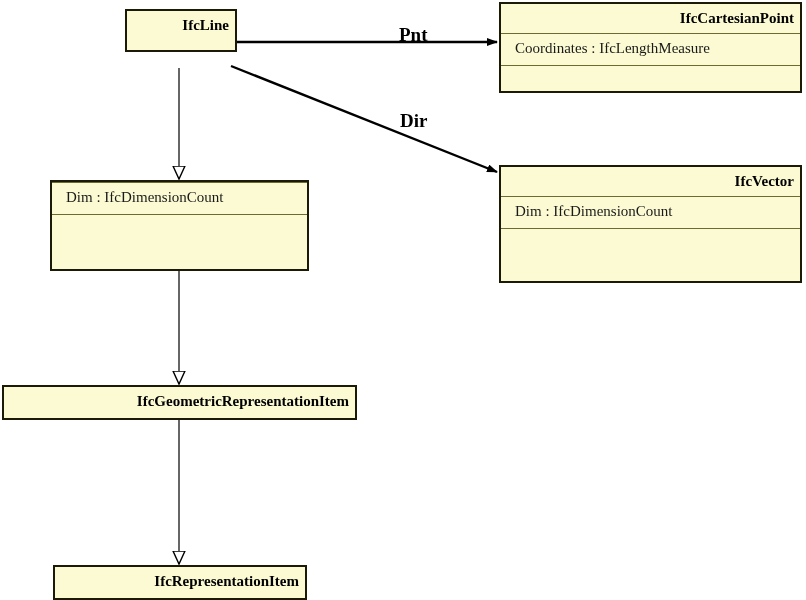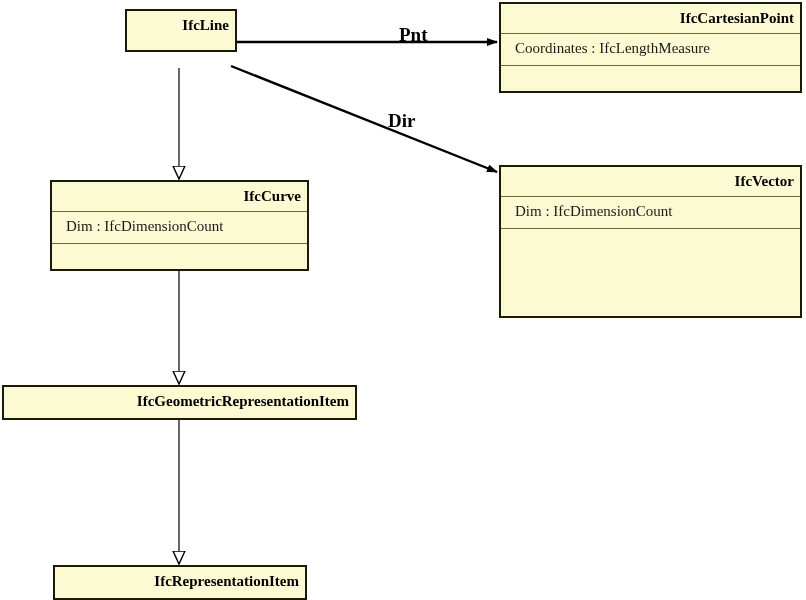--- a/index.html
+++ b/index.html
@@ -102,45 +102,44 @@
   <div class="uml-class" style="left:499px; top:2px; width:303px; height:91px;">
     <div class="uml-title">IfcCartesianPoint</div>
     <div class="uml-sep"></div>
     <div class="uml-attrs">
       <div class="uml-attr">Coordinates : IfcLengthMeasure</div>
     </div>
     <div class="uml-sep"></div>
     <div class="uml-empty"></div>
   </div>
 
-  <div class="uml-class" style="left:499px; top:165px; width:303px; height:153px;">
+  <div class="uml-class" style="left:499px; top:165px; width:303px; height:118px;">
     <div class="uml-title">IfcVector</div>
     <div class="uml-sep"></div>
     <div class="uml-attrs">
       <div class="uml-attr">Dim : IfcDimensionCount</div>
     </div>
     <div class="uml-sep"></div>
     <div class="uml-empty"></div>
   </div>
 
   <div class="uml-class" style="left:50px; top:180px; width:259px; height:91px;">
-    <div class="uml-title">IfcCurve</div>
     <div class="uml-sep"></div>
     <div class="uml-attrs">
       <div class="uml-attr">Dim : IfcDimensionCount</div>
     </div>
     <div class="uml-sep"></div>
     <div class="uml-empty"></div>
   </div>
 
   <div class="uml-class" style="left:2px; top:385px; width:355px; height:35px;">
     <div class="uml-title">IfcGeometricRepresentationItem</div>
   </div>
 
   <div class="uml-class" style="left:53px; top:565px; width:254px; height:35px;">
     <div class="uml-title">IfcRepresentationItem</div>
   </div>
 
   <div class="edge-label" style="left:399px; top:24px;">Pnt</div>
 
-  <div class="edge-label" style="left:388px; top:110px;">Dir</div>
+  <div class="edge-label" style="left:400px; top:110px;">Dir</div>
 
 </div>
 
 </body></html>

